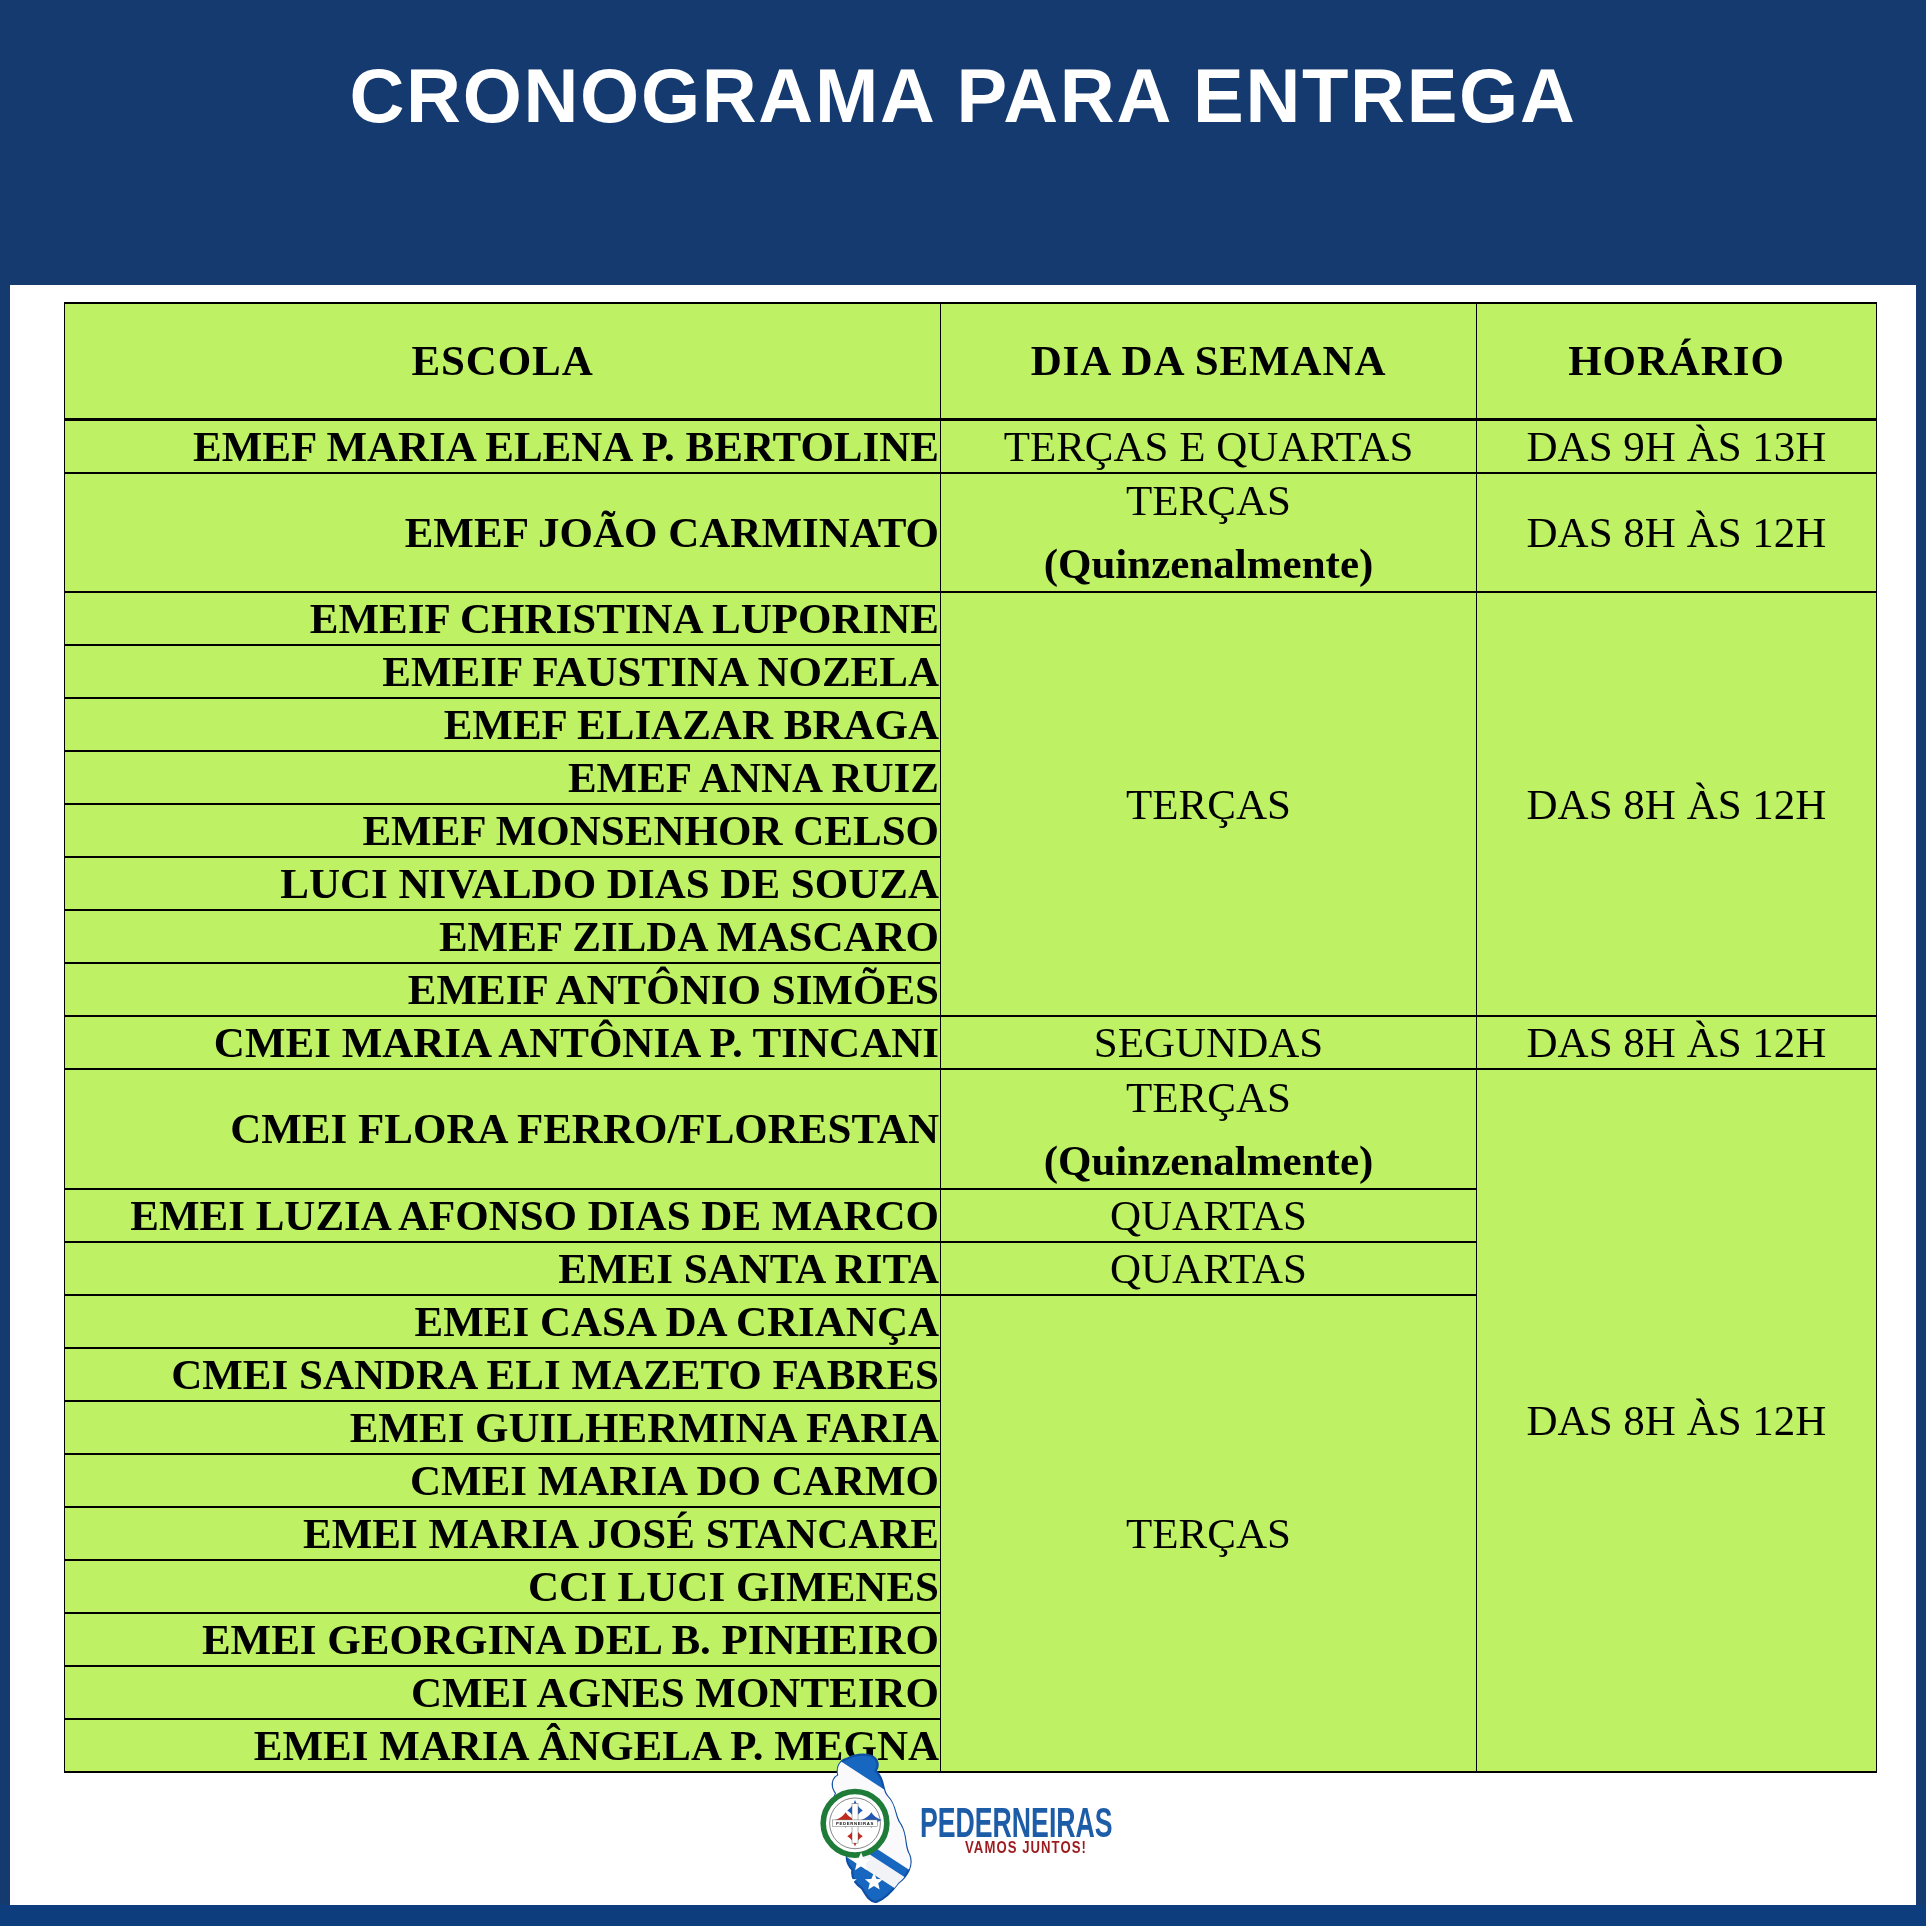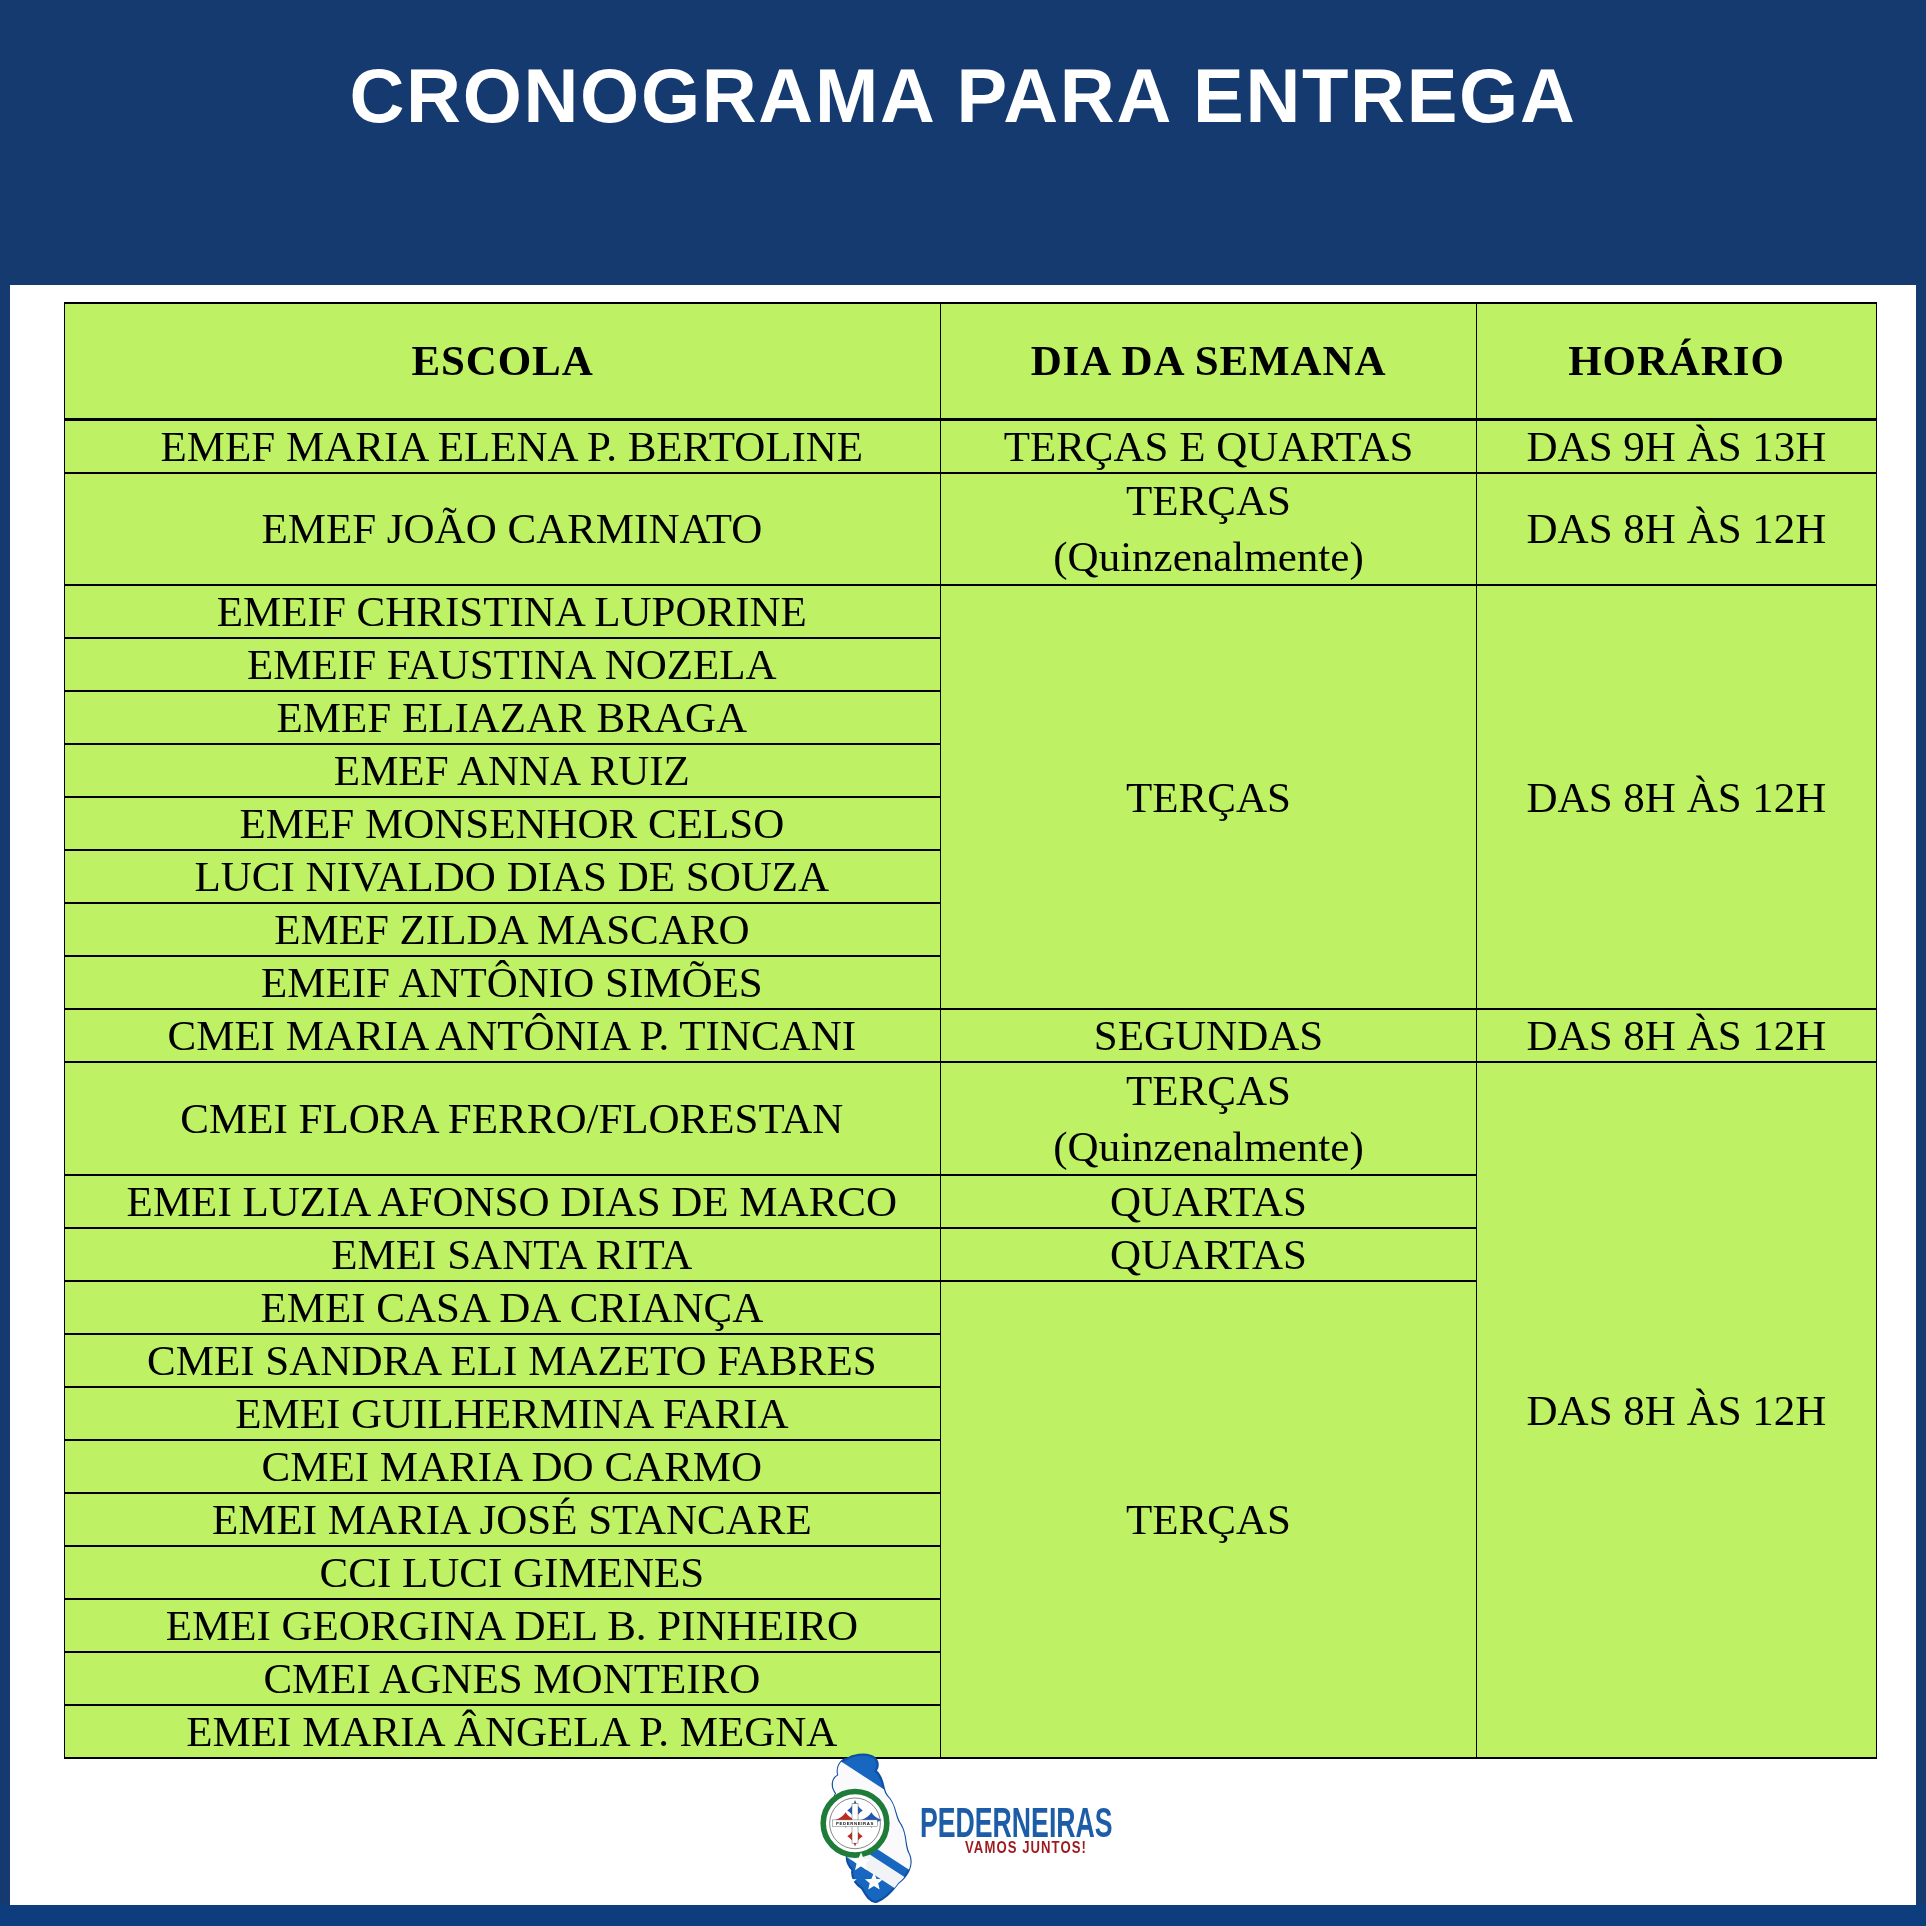--- a/index.html
+++ b/index.html
@@ -37,24 +37,24 @@
     vertical-align:middle;
     overflow:hidden;white-space:nowrap;
     box-sizing:border-box;
   }
   table.schedule th{
     font-weight:700;text-align:center;height:116px;
     border-bottom-width:3.9px;letter-spacing:0.9px;
   }
   tr.row{height:53px;}
   tr.row-tall{height:105px;}
-  td.school{text-align:center;padding-left:19.7px;}
+  td.school{text-align:right;padding-left:19.7px;font-weight:bold;}
   td.center{text-align:center;}
   .va-top{vertical-align:top;padding-top:1.7px;line-height:52px;}
-  td .note{line-height:52px;margin-top:4px;}
+  td .note{line-height:52px;margin-top:11px;font-weight:bold;}
   
   .brand-text{
     position:absolute;left:920px;top:1801px;
     font-size:43px;line-height:43px;font-weight:700;
     color:#1D5CA7;letter-spacing:0;
     transform:scaleX(0.62);transform-origin:left top;
     white-space:nowrap;
   }
   .slogan-text{
     position:absolute;left:965px;top:1840px;

